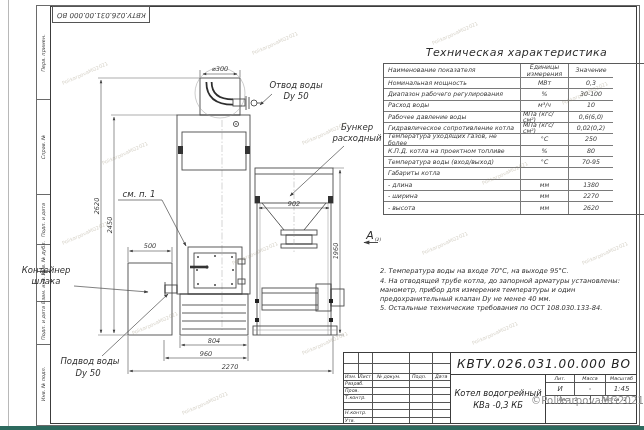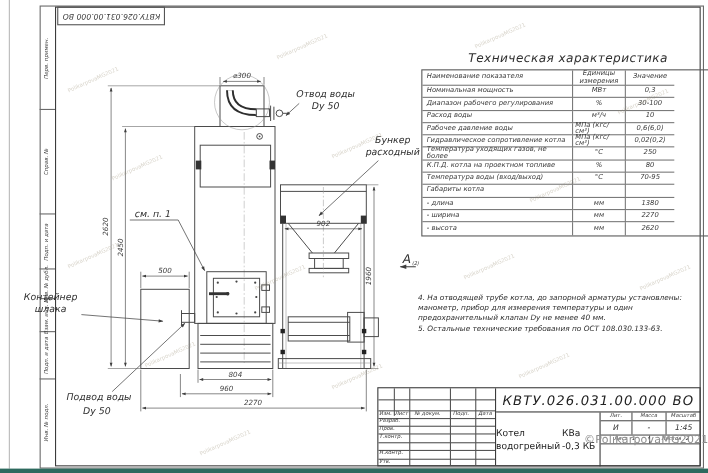--- a/index.html
+++ b/index.html
@@ -42,22 +42,22 @@
   
   .tb{position:absolute;left:343px;top:352px;width:294px;height:72px;border:1px solid #3c3c3c;box-sizing:border-box}
   .tb .abs{position:absolute;box-sizing:border-box}
   .tb-left{left:0;top:0;width:107px;height:100%;border-right:1px solid #3c3c3c}
   .hl{position:absolute;left:0;right:0;height:1px;background:#555}
   .vl{position:absolute;top:0;bottom:0;width:1px;background:#555}
   .cellt{position:absolute;font-size:4.8px;font-style:italic;color:#333;white-space:nowrap}
   .tb-doc{left:107px;top:0;width:186px;height:22px;border-bottom:1px solid #3c3c3c;display:flex;
           align-items:center;justify-content:center;font-size:12px;font-style:italic;letter-spacing:1px;color:#222}
   .tb-name{left:107px;top:22px;width:95px;height:49px;border-right:1px solid #3c3c3c;display:flex;
-           flex-direction:row;align-items:center;justify-content:center;font-size:8.3px;
-           line-height:1.35;color:#222;}
+           flex-direction:column;align-items:center;justify-content:center;font-size:8.3px;
+           font-style:italic;line-height:1.35;color:#222;text-align:center}
   .tb-right{left:202px;top:22px;width:91px;height:49px}
   .tbr-row{display:grid;box-sizing:border-box;border-bottom:1px solid #555}
   .tbr-h{grid-template-columns:29px 31px 31px;height:8px}
   .tbr-h div{border-right:1px solid #555;display:flex;align-items:center;justify-content:center;
              font-size:4.8px;font-style:italic}
   .tbr-v{grid-template-columns:29px 31px 31px;height:13px}
   .tbr-v div{border-right:1px solid #555;display:flex;align-items:center;justify-content:center;
              font-size:7px;font-style:italic}
   .tbr-h div:last-child,.tbr-v div:last-child{border-right:none}
   .tbr-s{grid-template-columns:45px 46px;height:8px}
@@ -309,22 +309,23 @@
     <div class="rw c2">мм</div>
     <div class="rw c3">2270</div>
 
     <div class="rw c1 ind lr">- высота</div>
     <div class="rw c2 lr">мм</div>
     <div class="rw c3 lr">2620</div>
   </div>
 </div>
 
 <div class="notes">
+  <p>2. Температура воды на входе 70°С, на выходе 95°С.</p>
   <p>4. На отводящей трубе котла, до запорной арматуры установлены: манометр, прибор для измерения температуры и один предохранительный клапан Dу не менее 40 мм.</p>
-  <p>5. Остальные технические требования по ОСТ 108.030.133-63.</p>
+  <p>5. Остальные технические требования по ОСТ 108.030.133-84.</p>
 </div>
 
 <div class="tb">
   <div class="abs tb-left">
     <div class="hl" style="top:10px"></div>
     <div class="hl" style="top:20px"></div>
     <div class="hl" style="top:27px"></div>
     <div class="hl" style="top:34px"></div>
     <div class="hl" style="top:41px"></div>
     <div class="hl" style="top:49px"></div>

